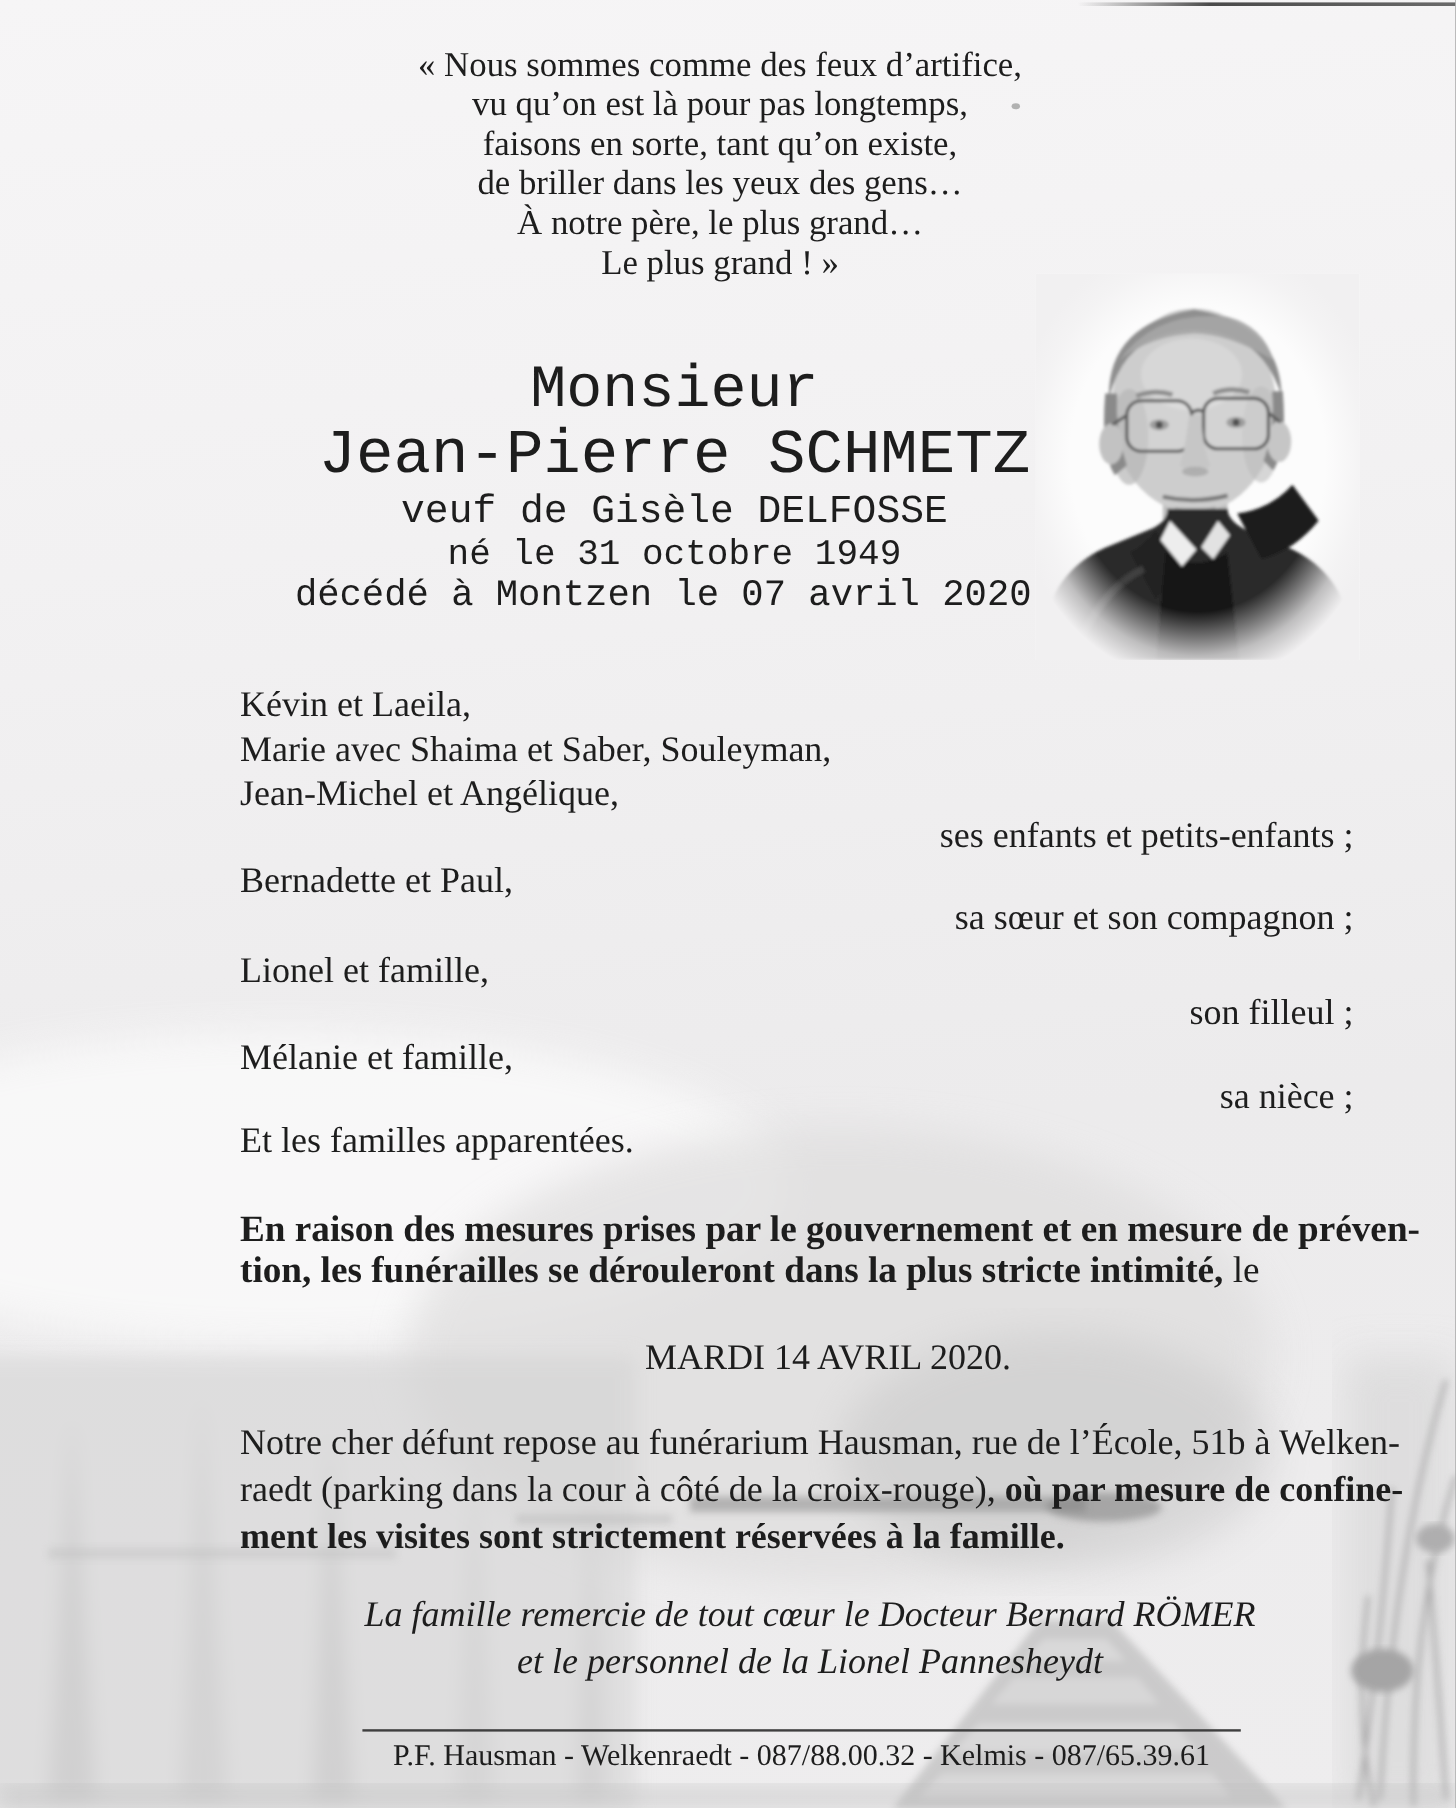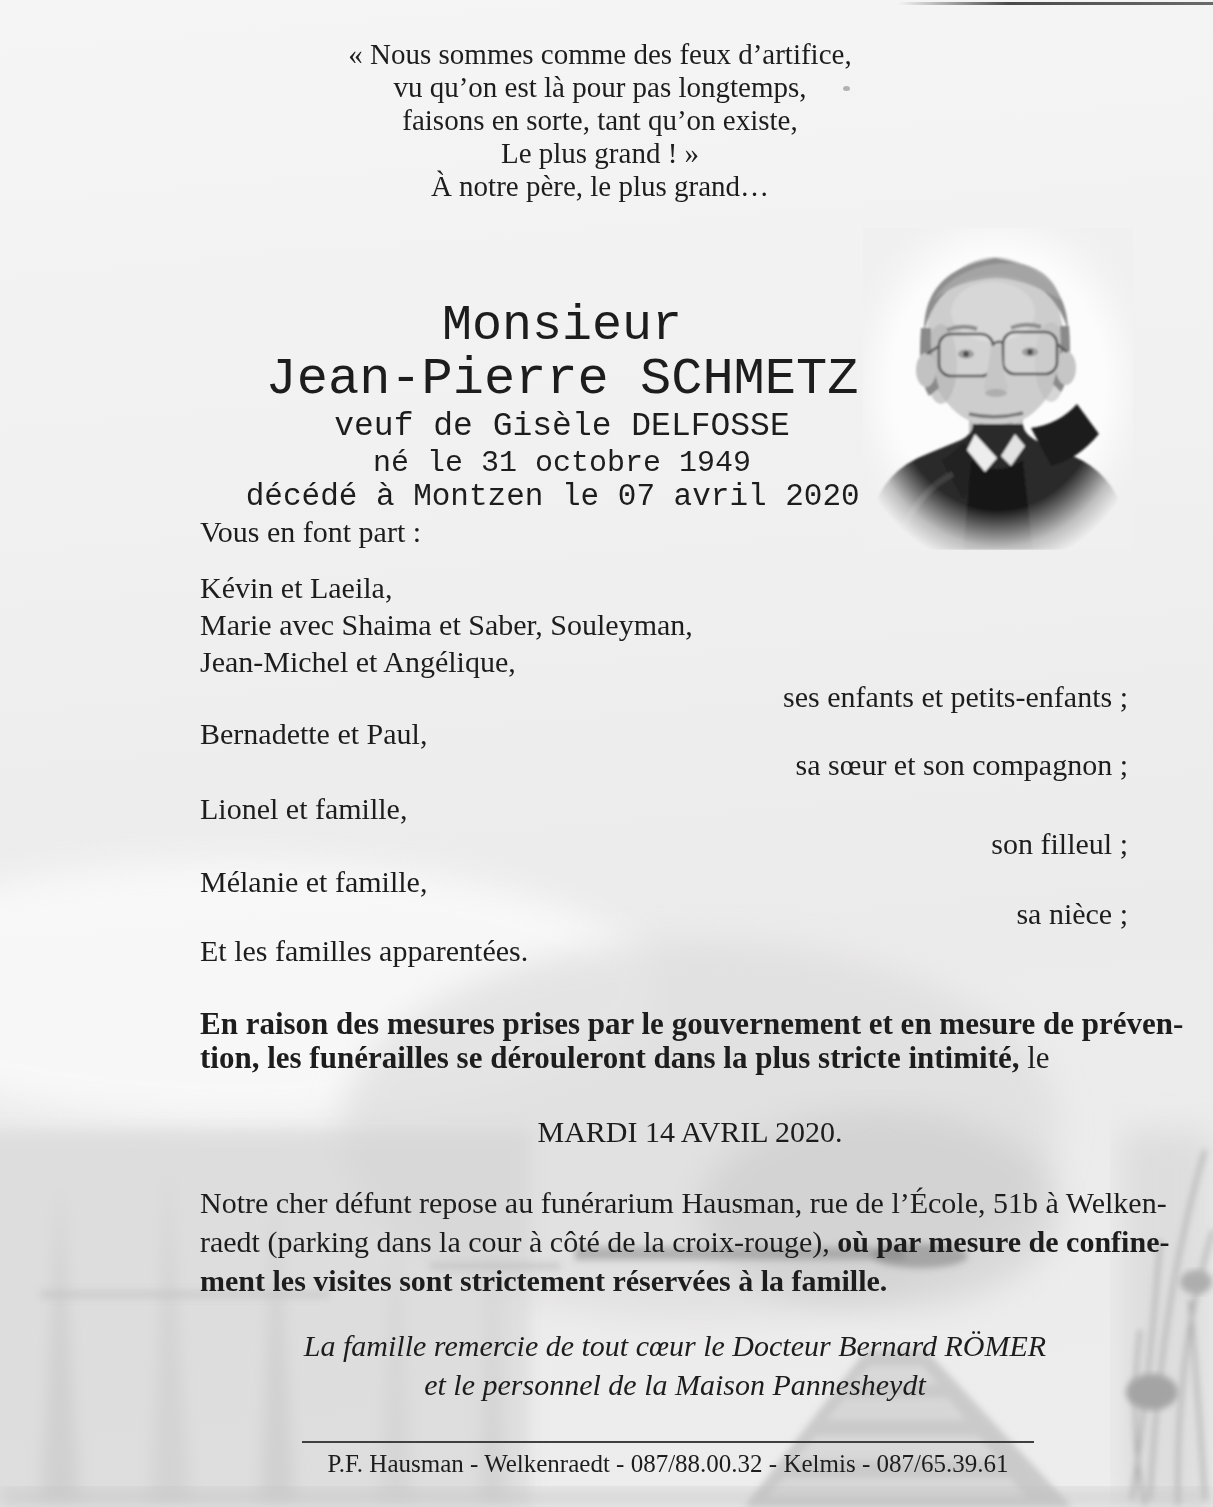--- a/index.html
+++ b/index.html
@@ -101,22 +101,23 @@
     <rect x="0" y="1488" width="1213" height="19" fill="#bdbdbd" opacity="0.45" filter="url(#b8)"></rect>
   </svg>
 
   <div class="abs scanline"></div>
   <div class="abs speck"></div>
 
   <div class="abs quote">
     <div>« Nous sommes comme des feux d’artifice,</div>
     <div>vu qu’on est là pour pas longtemps,</div>
     <div>faisons en sorte, tant qu’on existe,</div>
+    <div>de briller dans les yeux des gens…</div>
+    <div>À notre père, le plus grand…</div>
     <div>Le plus grand ! »</div>
-    <div>À notre père, le plus grand…</div>
   </div>
 
   <div class="abs title">
     <div class="l1">Monsieur</div>
     <div class="l2">Jean-Pierre SCHMETZ</div>
     <div class="l3">veuf de Gisèle DELFOSSE</div>
     <div class="l4">né le 31 octobre 1949</div>
     <div class="l5">décédé à Montzen le 07 avril 2020.</div>
   </div>
 
@@ -169,21 +170,20 @@
         <path d="M100,214 Q90,226 78,232 L100,272 L122,242 Z" fill="#242424"></path>
         <path d="M108,232 Q132,250 160,232 L170,322 L100,322 Z" fill="#181818"></path>
         <path d="M112,206 L134,230 L122,244 L104,222 Z" fill="#ededed"></path>
         <path d="M152,206 L138,228 L148,238 L162,218 Z" fill="#e2e2e2"></path>
         <path d="M40,300 Q60,260 90,246" stroke="#4a4a4a" stroke-width="6" fill="none" opacity="0.7"></path>
       </g>
       <rect width="270" height="322" fill="url(#vg)"></rect>
     </svg>
   </div>
 
-  <div class="abs fline t-intro">Vous en font part :</div>
 
   <div class="abs fline t-k1">Kévin et Laeila,</div>
   <div class="abs fline t-k2">Marie avec Shaima et Saber, Souleyman,</div>
   <div class="abs fline t-k3">Jean-Michel et Angélique,</div>
   <div class="abs frel t-r1">ses enfants et petits-enfants ;</div>
 
   <div class="abs fline t-b1">Bernadette et Paul,</div>
   <div class="abs frel t-r2">sa sœur et son compagnon ;</div>
 
   <div class="abs fline t-l1">Lionel et famille,</div>
@@ -212,19 +212,19 @@
     <div>
       <span>raedt (parking dans la cour à côté de la croix-rouge), </span><span class="b">où par mesure de confine-</span>
     </div>
     <div>
       <span class="b">ment les visites sont strictement réservées à la famille.</span>
     </div>
   </div>
 
   <div class="abs thanks">
     <div>La famille remercie de tout cœur le Docteur Bernard RÖMER</div>
-    <div>et le personnel de la Maison Pannesheydt</div>
+    <div>et le personnel de la Lionel Pannesheydt</div>
   </div>
 
   <div class="abs rule"></div>
   <div class="abs footer">P.F. Hausman - Welkenraedt - 087/88.00.32 - Kelmis - 087/65.39.61</div>
 
 </div>
 
 </body></html>

